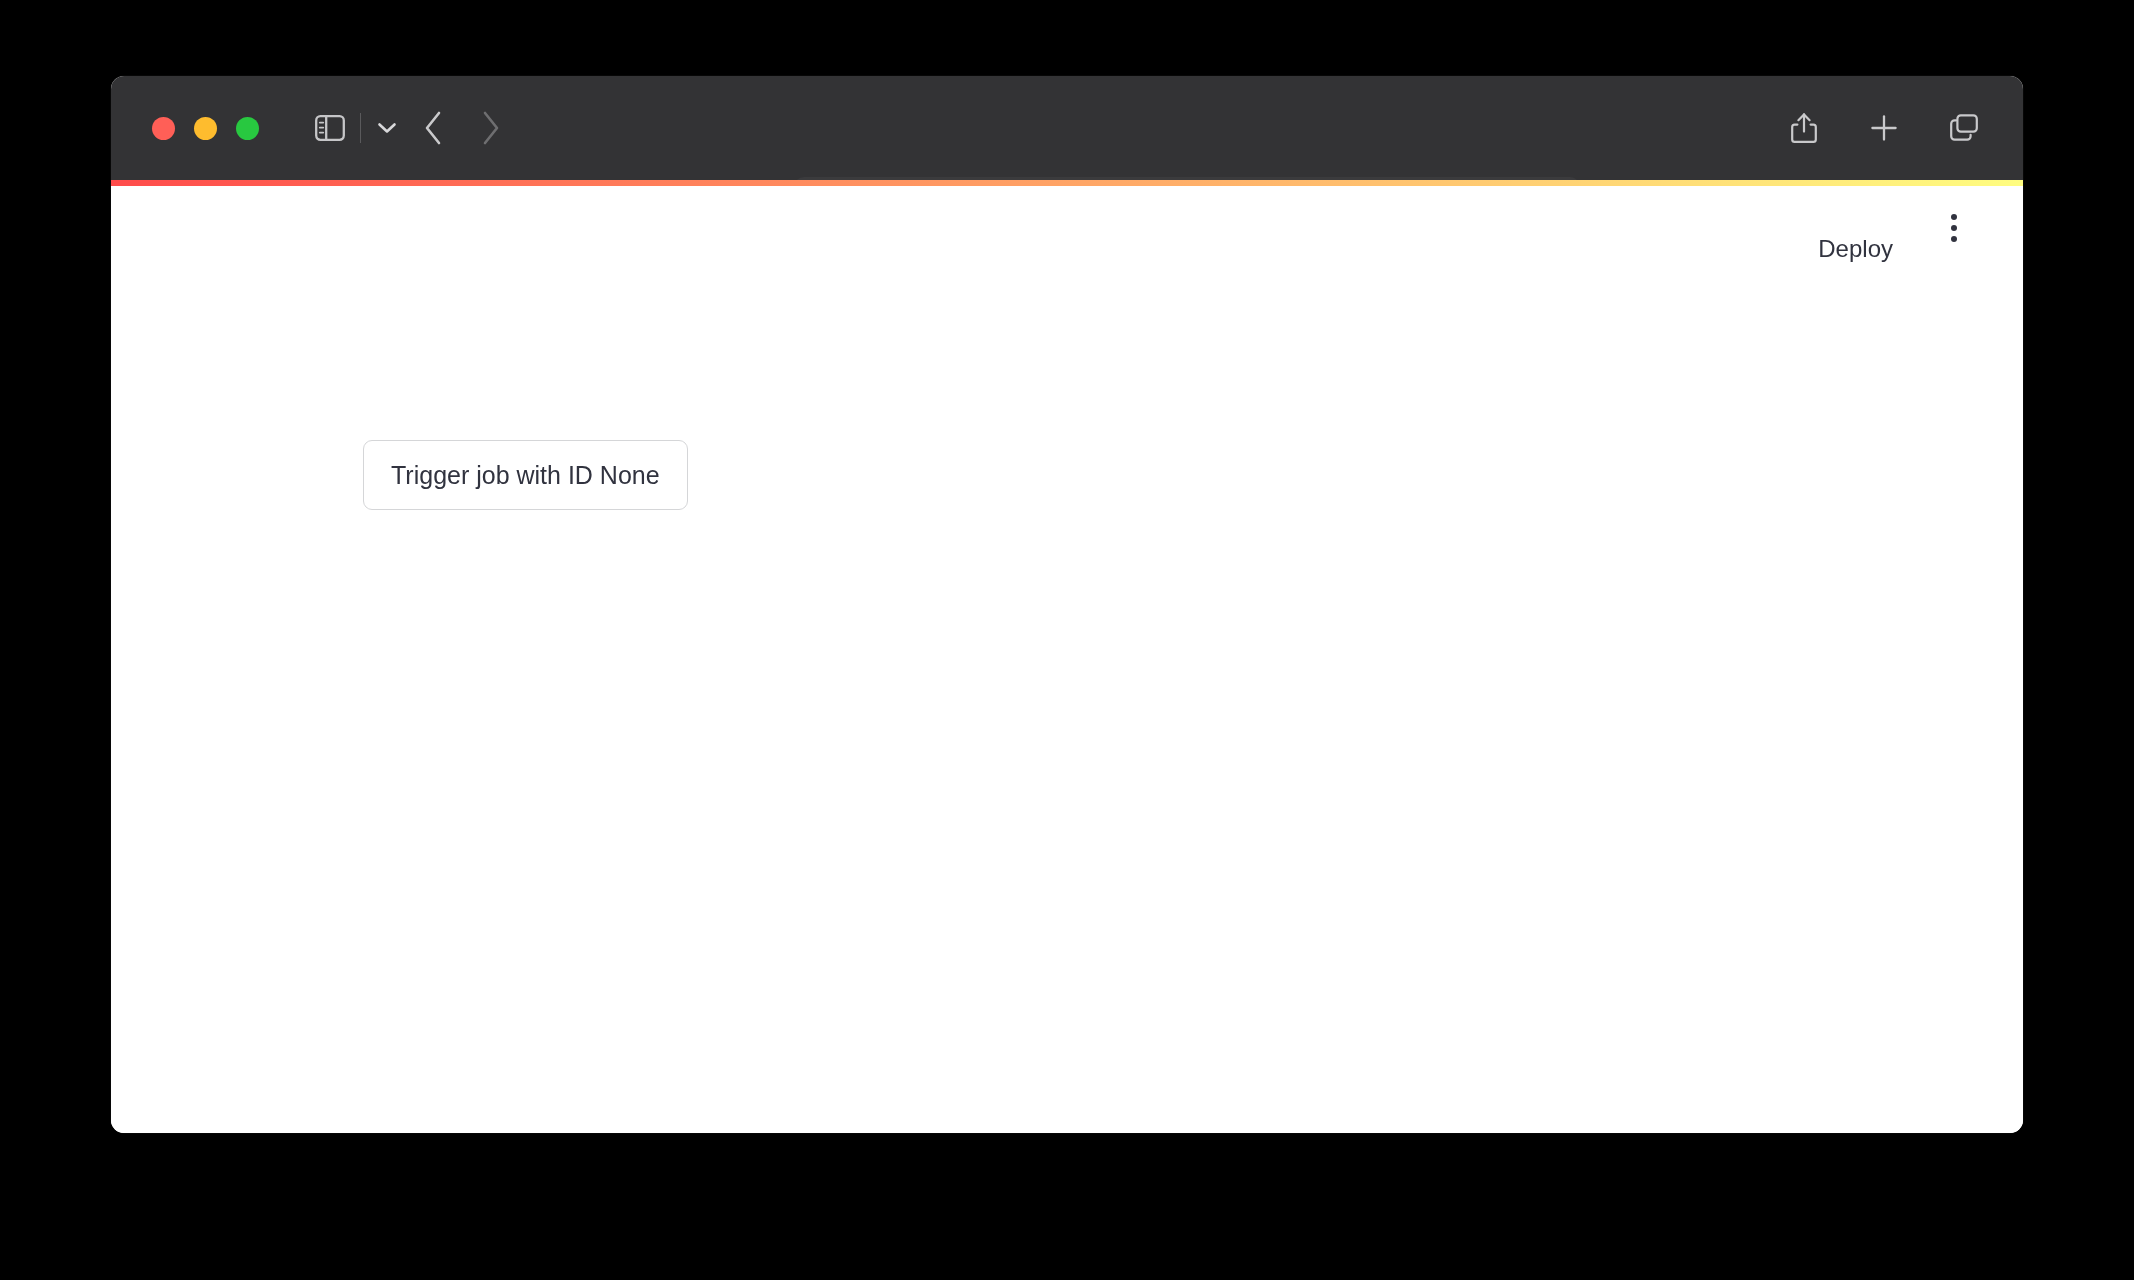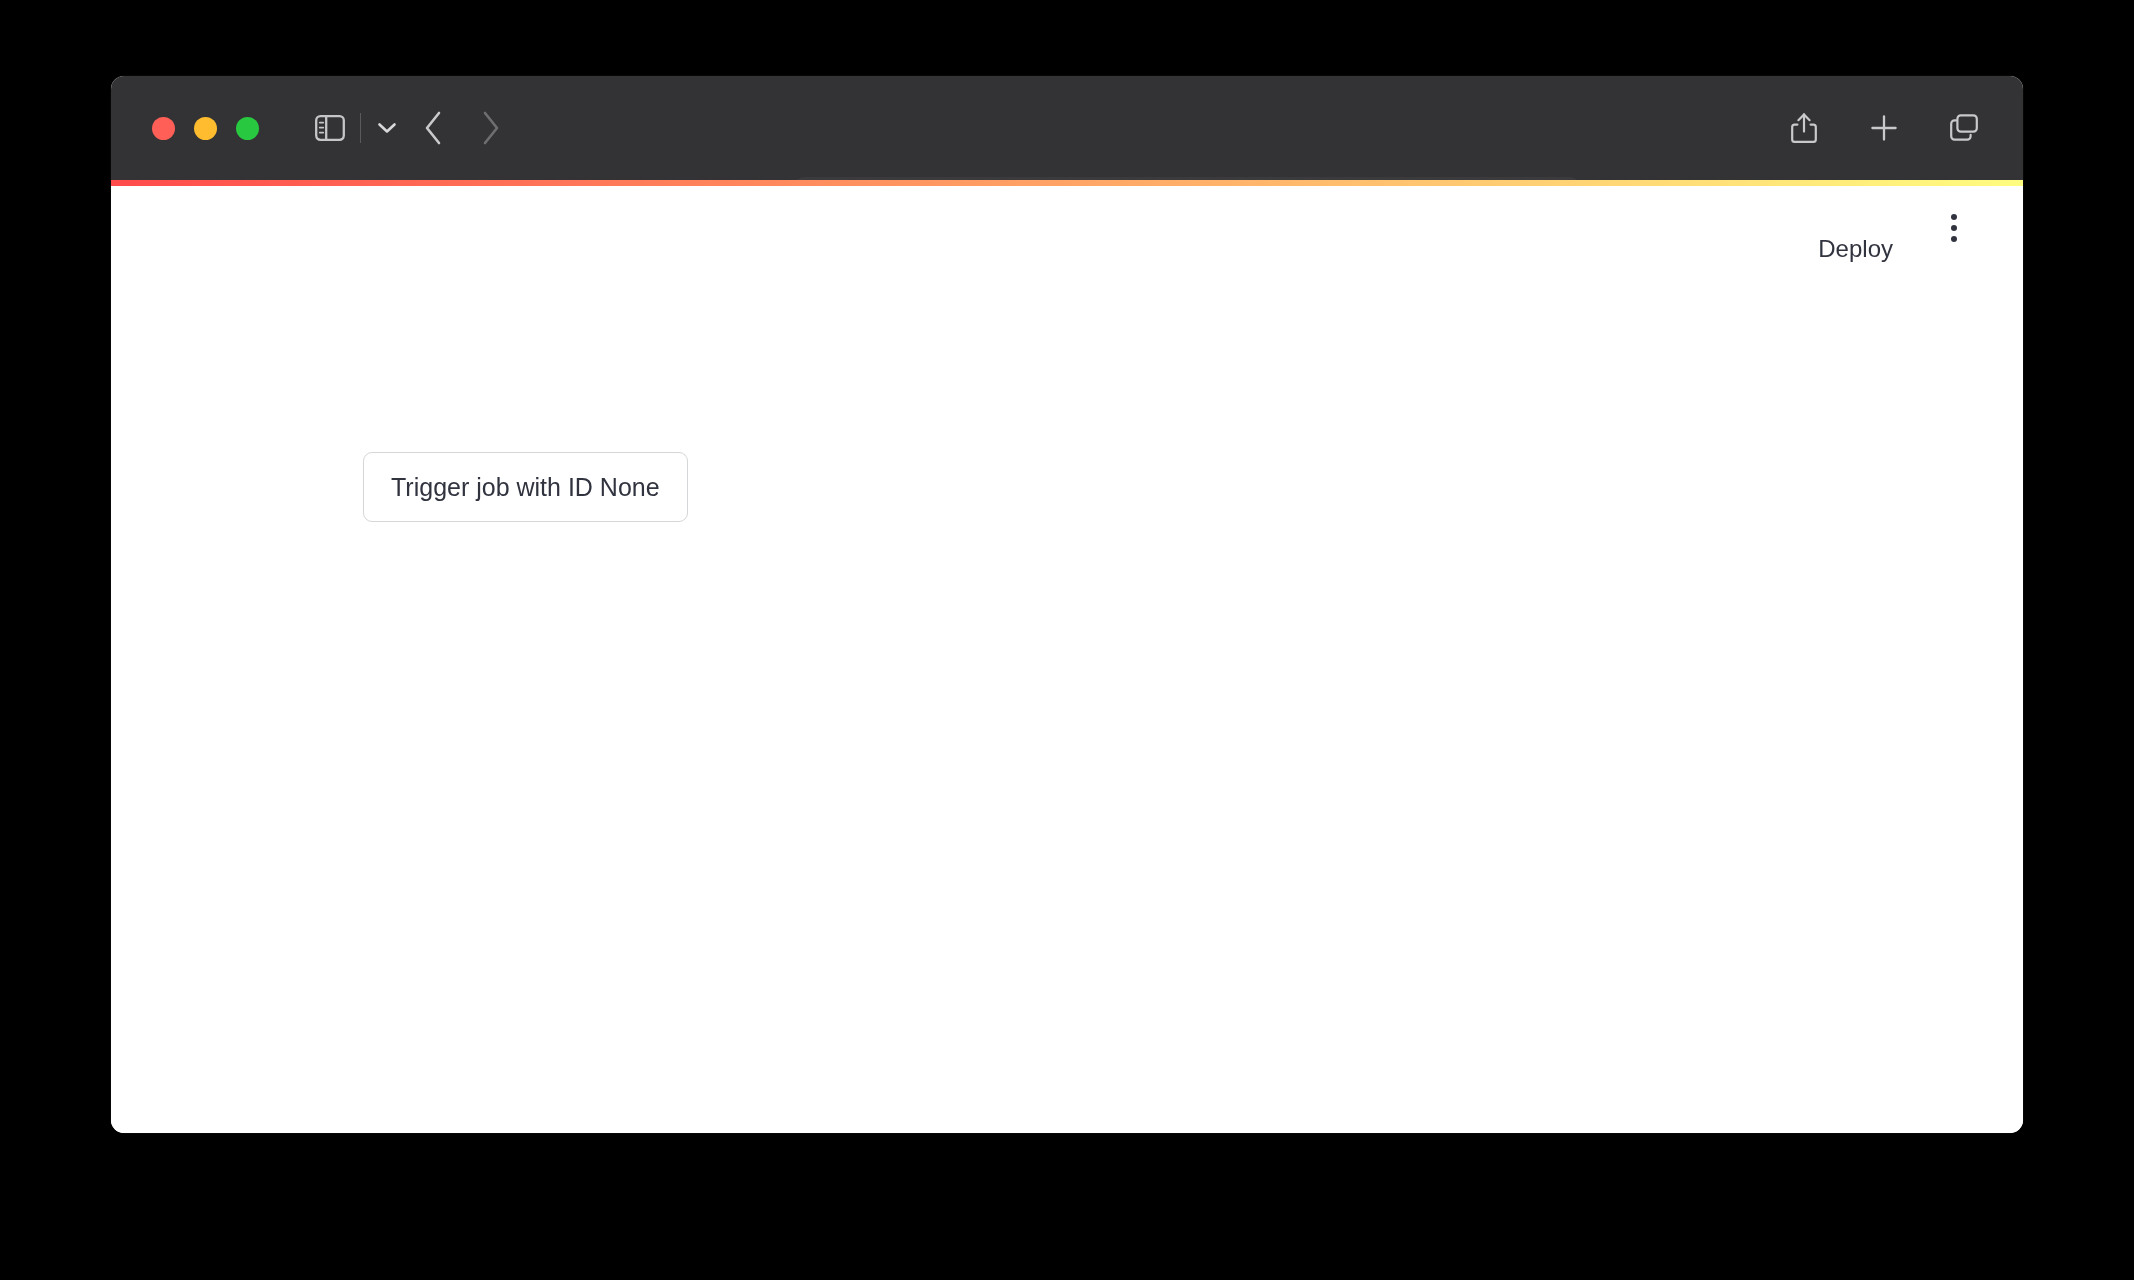--- a/index.html
+++ b/index.html
@@ -151,21 +151,21 @@
     width:42px; height:42px;
     display:flex; flex-direction:column;
     align-items:center; justify-content:center;
     gap:5px;
     background:none; border:none; cursor:pointer;
   }
   .kebab-dot{ width:6px; height:6px; border-radius:50%; background:#31333f; }
 
   .main-block{
     position:absolute;
-    left:252px; top:272px;
+    left:252px; top:260px;
   }
   .trigger-button{
     background:#ffffff;
     color:#31333f;
     border:1px solid #d5d6d8;
     border-radius:9px;
     font-family:"Liberation Sans", sans-serif;
     font-size:25px;
     line-height:1.2;
     padding:19px 27px;

